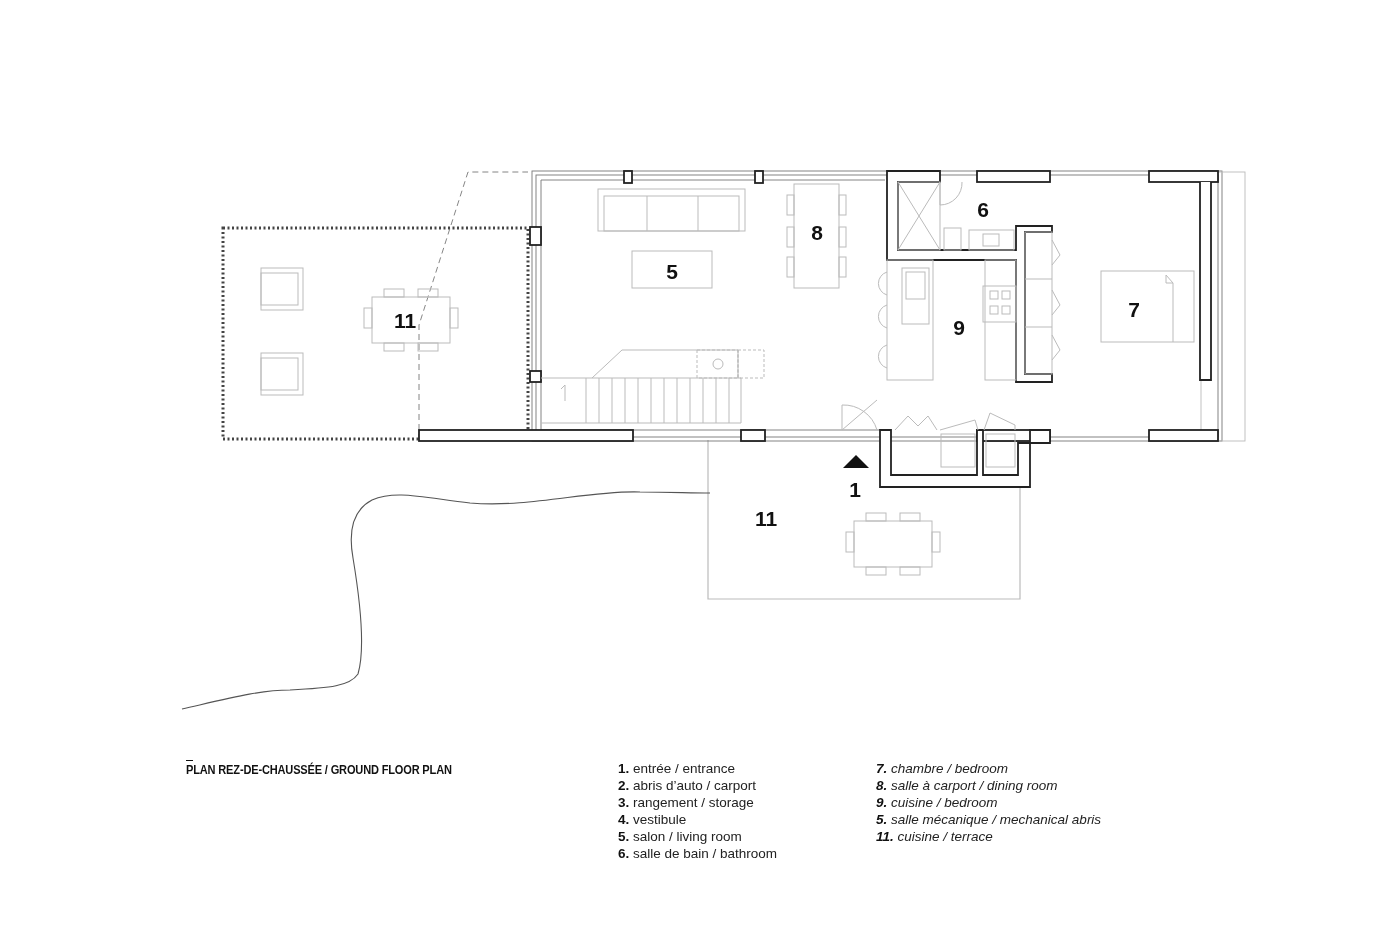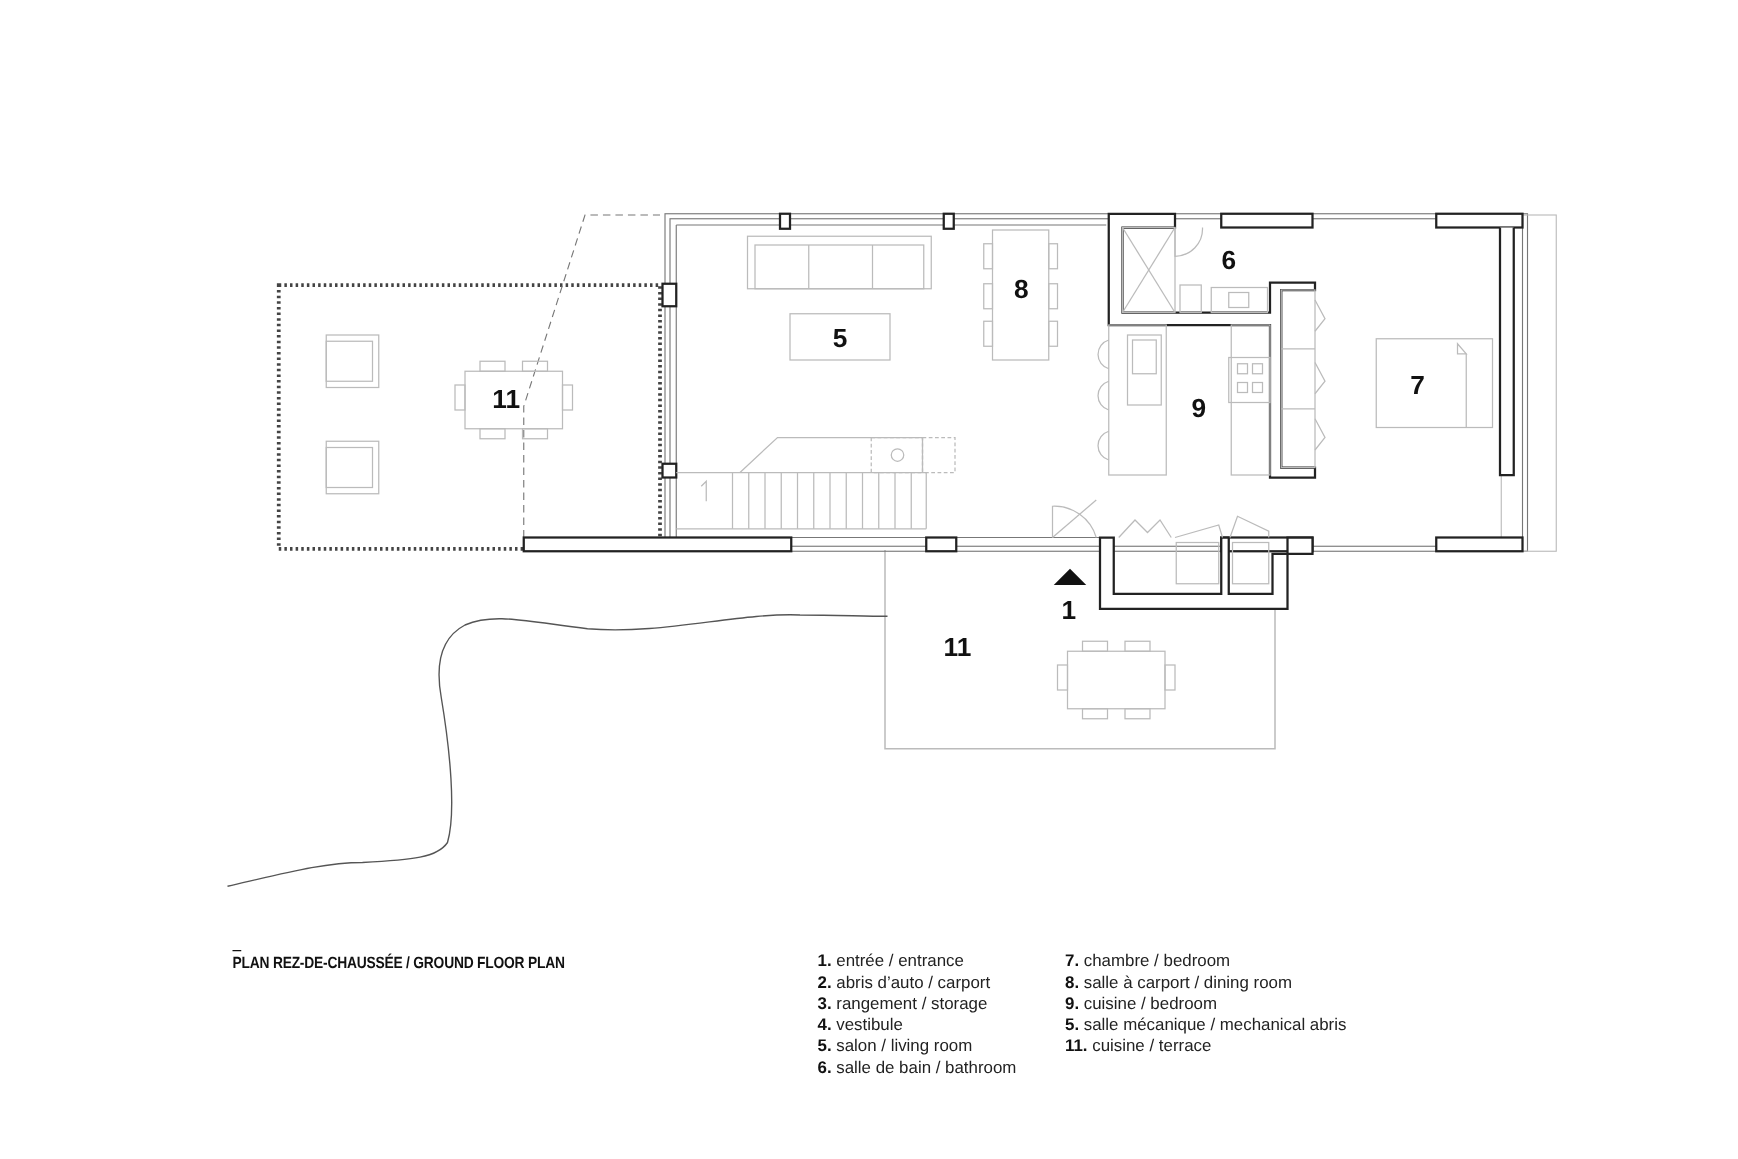--- a/index.html
+++ b/index.html
@@ -177,27 +177,27 @@
 <div class="room-num" style="left:983px;top:209px;">6</div>
 <div class="room-num" style="left:959px;top:327px;">9</div>
 <div class="room-num" style="left:1134px;top:309px;">7</div>
 <div class="room-num" style="left:405px;top:320px;">11</div>
 <div class="room-num" style="left:766px;top:518px;">11</div>
 <div class="room-num" style="left:855px;top:489px;">1</div>
 
 <div class="title-mark"></div>
 <div class="title">PLAN REZ-DE-CHAUSSÉE  / GROUND FLOOR PLAN</div>
 
-<div class="legend-col" style="left:654px;">
+<div class="legend-col" style="left:618px;">
   <div class="item"><span class="n">1.</span><span> entrée / entrance</span></div>
   <div class="item"><span class="n">2.</span><span> abris d’auto / carport</span></div>
   <div class="item"><span class="n">3.</span><span> rangement / storage</span></div>
   <div class="item"><span class="n">4.</span><span> vestibule</span></div>
   <div class="item"><span class="n">5.</span><span> salon / living room</span></div>
   <div class="item"><span class="n">6.</span><span> salle de bain / bathroom</span></div>
 </div>
-<div class="legend-col" style="left:852px;">
+<div class="legend-col" style="left:876px;font-style:italic;">
   <div class="item"><span class="n">7.</span><span> chambre / bedroom</span></div>
   <div class="item"><span class="n">8.</span><span> salle à carport / dining room</span></div>
   <div class="item"><span class="n">9.</span><span> cuisine / bedroom</span></div>
   <div class="item"><span class="n">5.</span><span> salle mécanique / mechanical abris</span></div>
   <div class="item"><span class="n">11.</span><span> cuisine / terrace</span></div>
 </div>
 
 </body></html>

